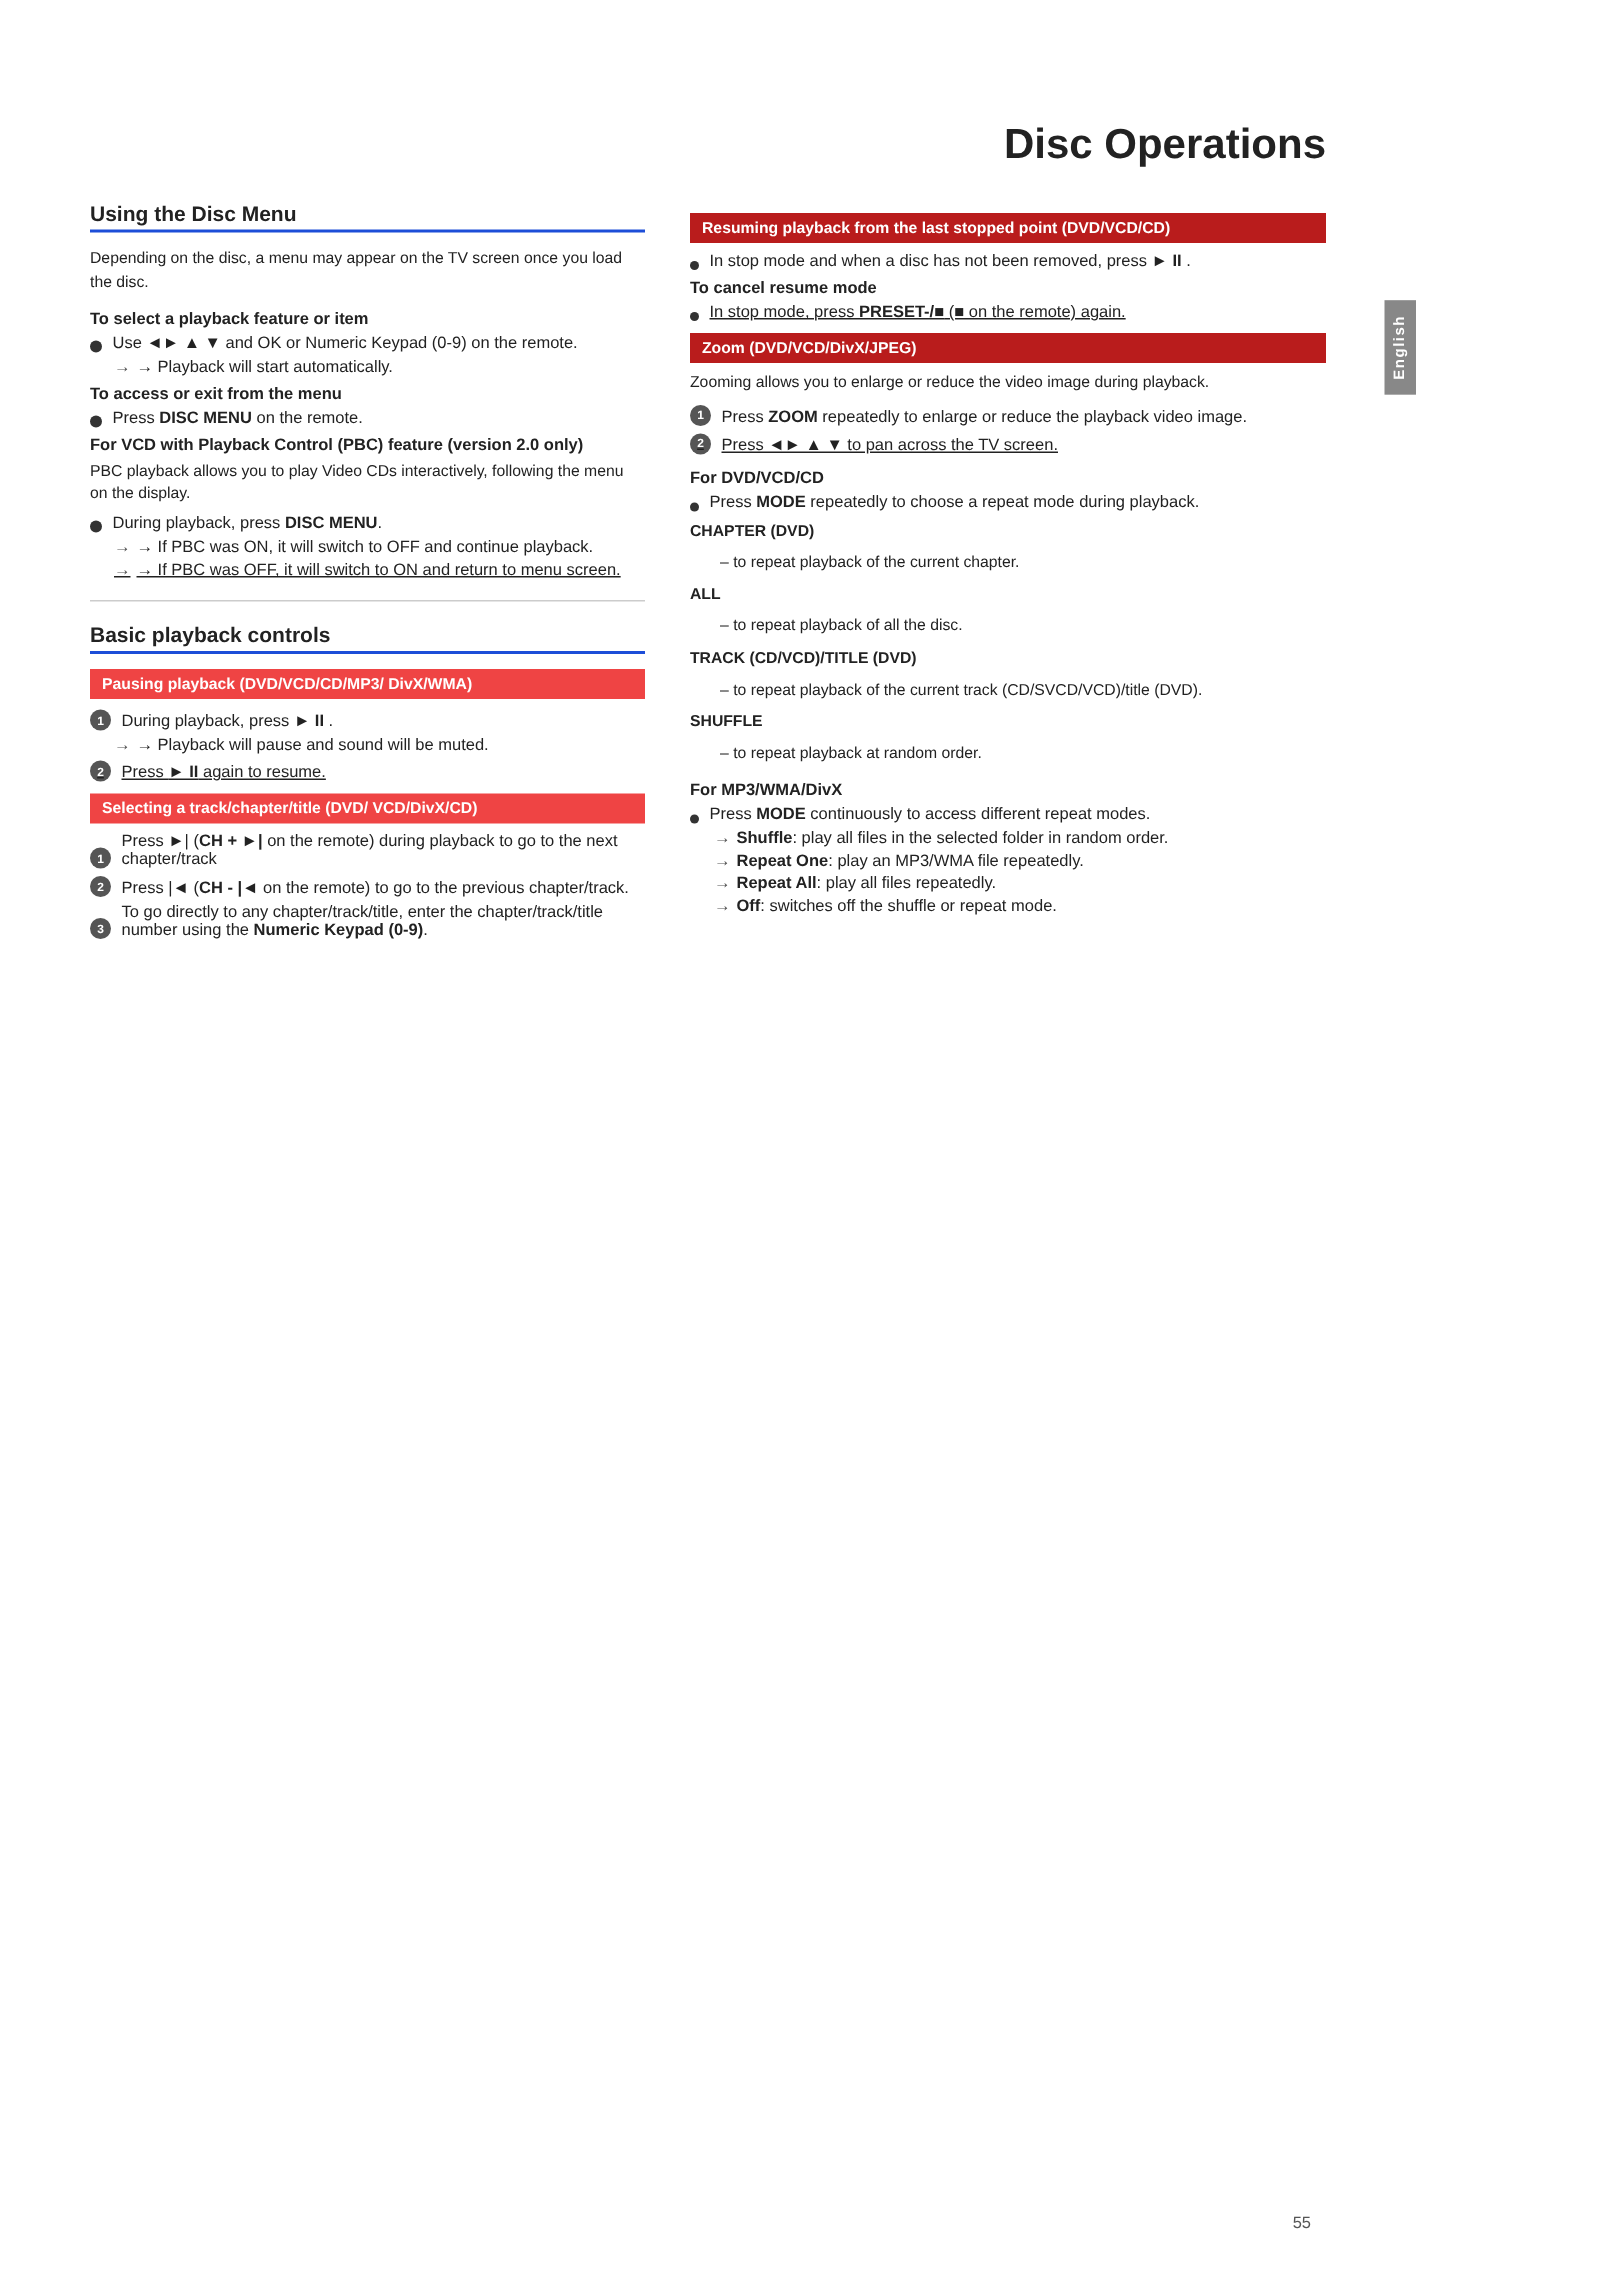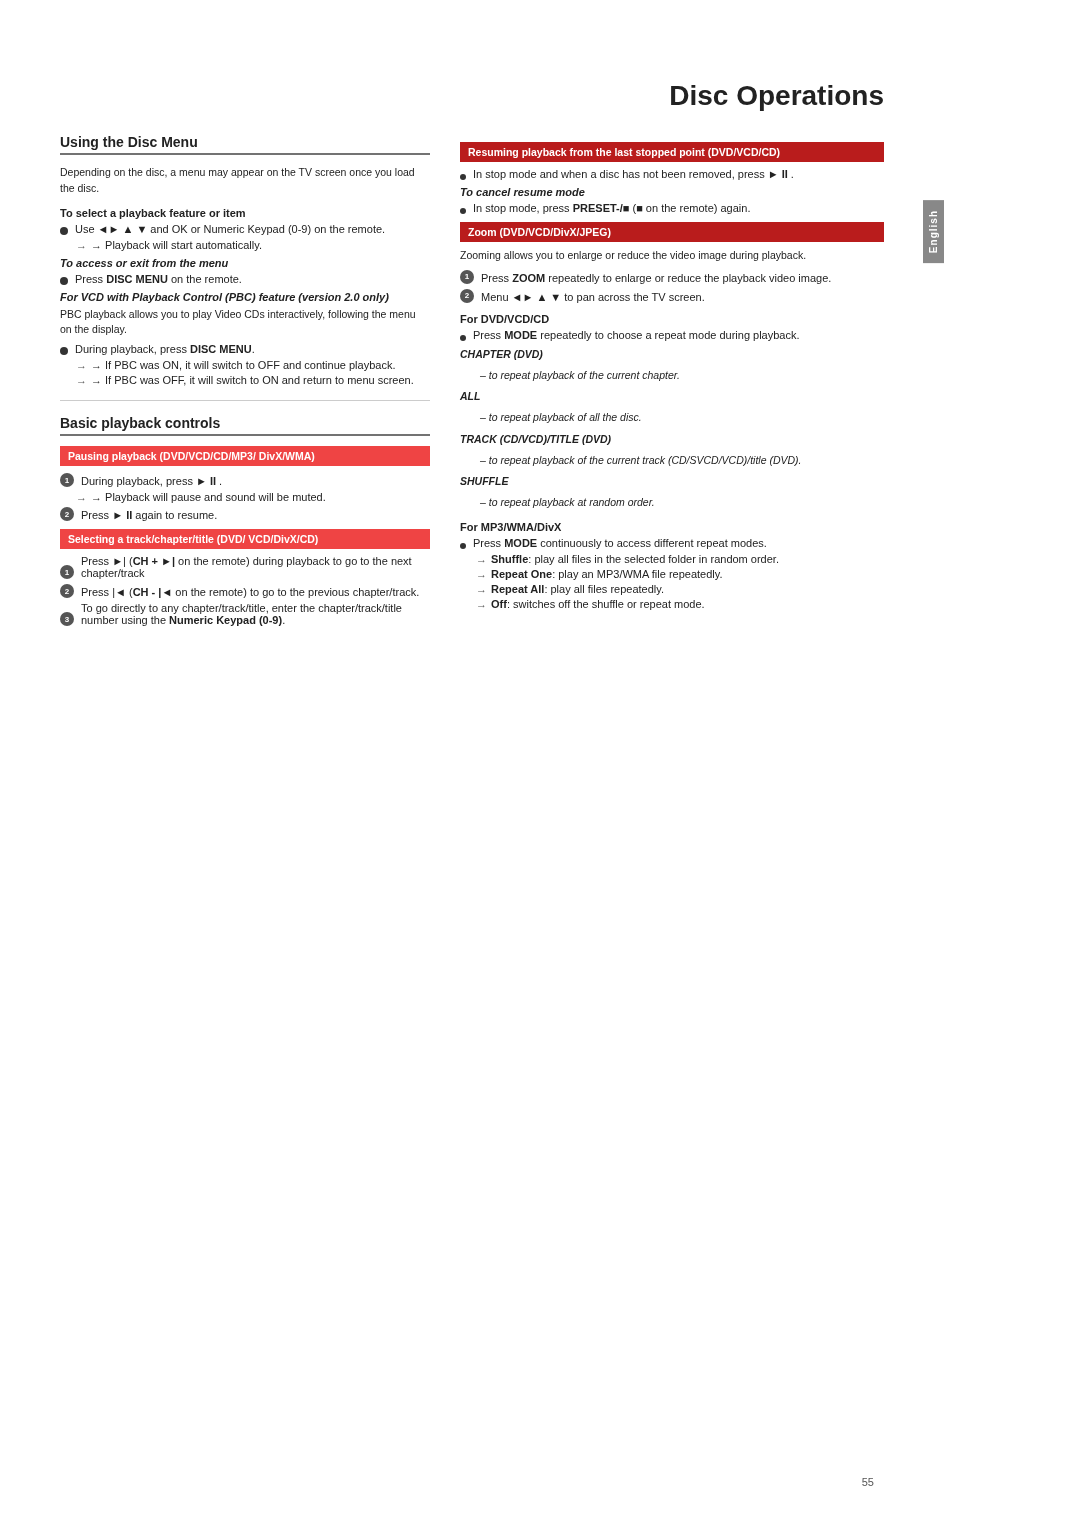--- a/index.html
+++ b/index.html
@@ -33,21 +33,21 @@
     .left-col {
       width: 370px;
       flex-shrink: 0;
     }
     .right-col {
       flex: 1;
     }
     .section-title {
       font-size: 14px;
       font-weight: bold;
-      border-bottom: 2px solid #737373;
+      border-bottom: 2px solid #1d4ed8;
       padding-bottom: 3px;
       margin-bottom: 10px;
     }
     .subsection-title {
       font-size: 11px;
       font-weight: bold;
       margin: 10px 0 4px 0;
     }
     p, .body-text {
       font-size: 10.5px;
@@ -135,22 +135,22 @@
       letter-spacing: 1px;
     }
     .page-number {
       position: absolute;
       bottom: 40px;
       right: 70px;
       font-size: 11px;
       color: #555;
       padding-left: 15px;
     }
-    .mb8 { margin-bottom: 8px; }
-    .mt6 { margin-top: 6px; font-style: italic; }
+    .mb8 { margin-bottom: 8px; text-decoration: underline; }
+    .mt6 { margin-top: 6px; }
     .mt10 { margin-top: 10px; }
     .divider {
       border: none;
       border-top: 1px solid #ccc;
       margin: 14px 0;
     }
   </style>
 </head>
 <body>
 
@@ -253,21 +253,21 @@
 
       <div>
         <div class="highlight-box-dark">Zoom (DVD/VCD/DivX/JPEG)</div>
         <p class="body-text">Zooming allows you to enlarge or reduce the video image during playback.</p>
         <div class="bullet-item">
           <div class="numbered-circle">1</div>
           <span>Press <strong>ZOOM</strong> repeatedly to enlarge or reduce the playback video image.</span>
         </div>
         <div class="bullet-item mb8">
           <div class="numbered-circle">2</div>
-          <span>Menu ◄► ▲ ▼   to pan across the TV screen.</span>
+          <span>Press ◄► ▲ ▼   to pan across the TV screen.</span>
         </div>
       </div>
 
       <div>
 
         <div class="subsection-title">For DVD/VCD/CD</div>
         <div class="bullet-item">
           <div class="bullet-circle-sm"></div>
           <span>Press <strong>MODE</strong> repeatedly to choose a repeat mode during playback.</span>
         </div>

